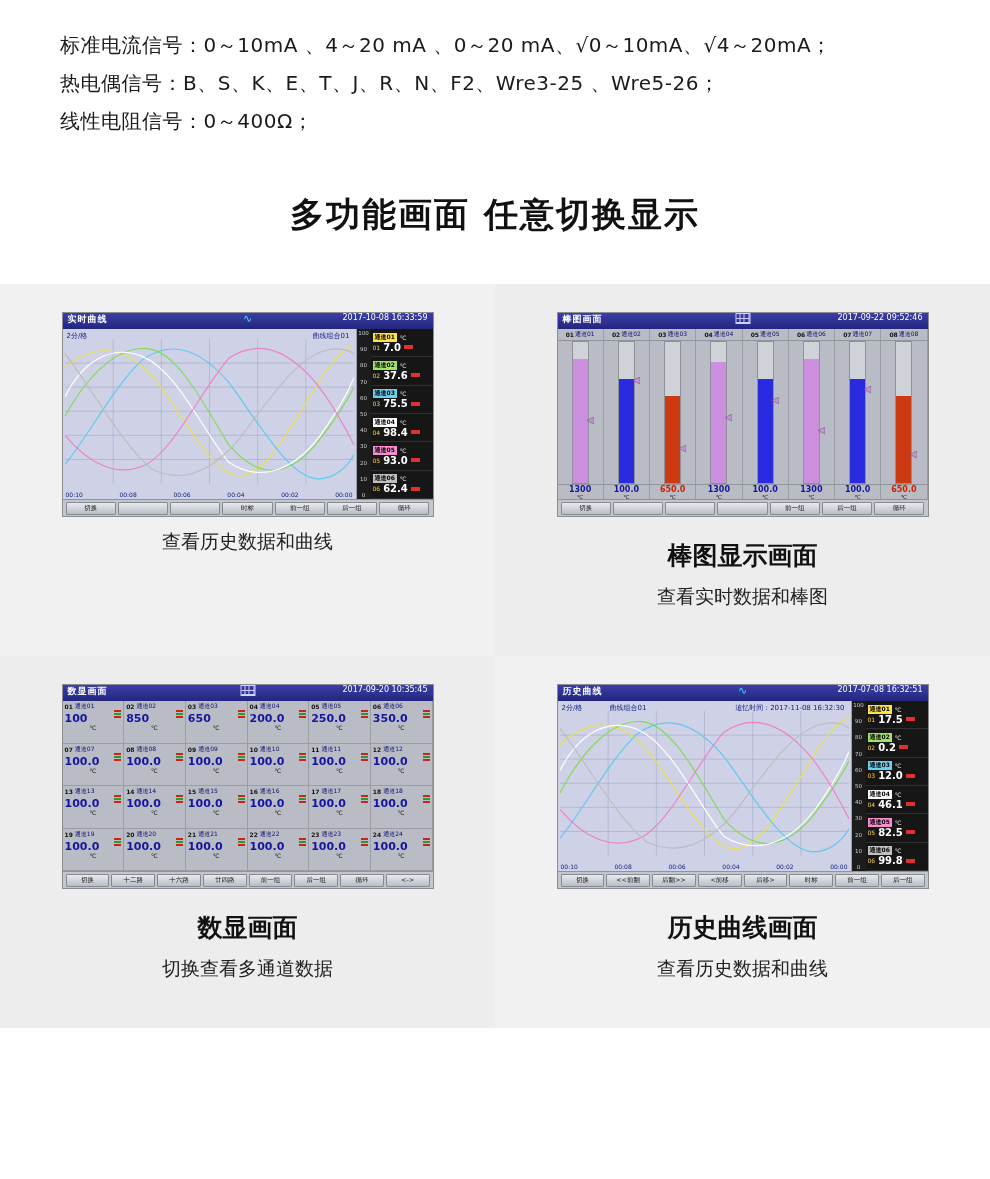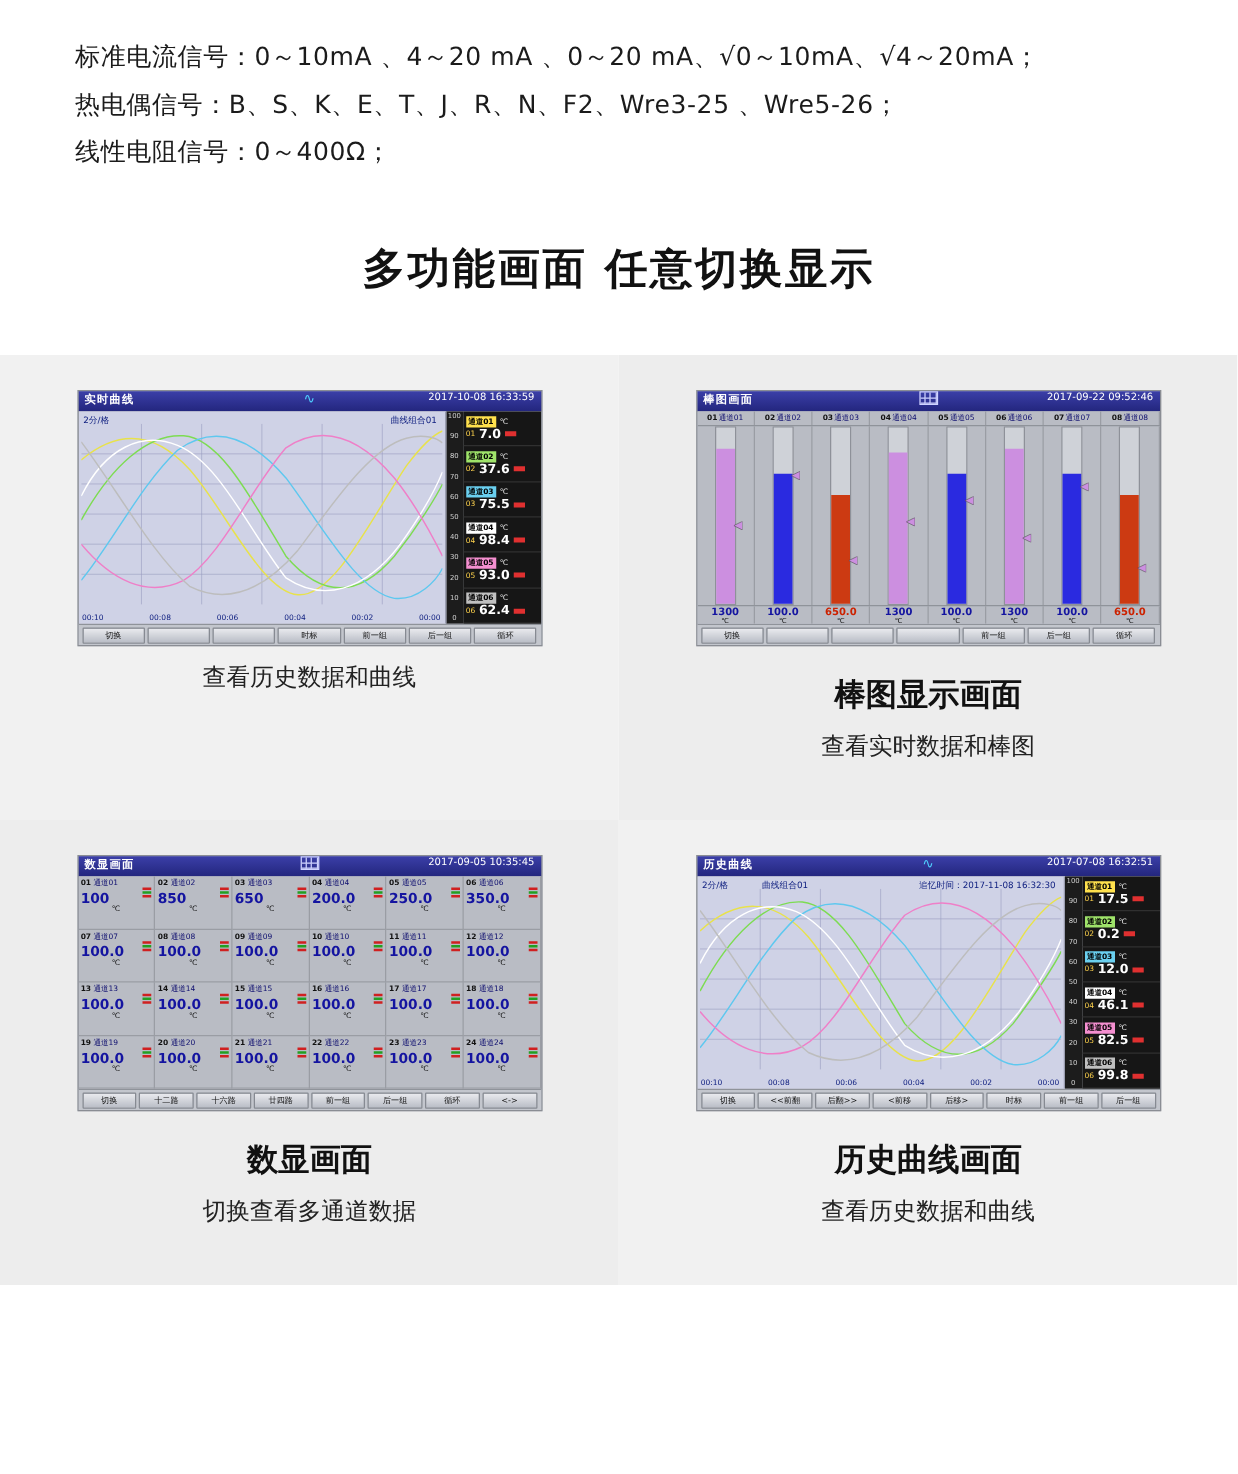--- a/index.html
+++ b/index.html
@@ -537,21 +537,21 @@
         <span class="t-mid">
             <span class="grid-ico">
               <i></i>
               <i></i>
               <i></i>
               <i></i>
               <i></i>
               <i></i>
             </span>
           </span>
-        <span class="t-date">2017-09-05 10:35:45</span>
+        <span class="t-date">2017-09-20 10:35:45</span>
       </div>
       <div class="body">
         <div class="dig-wrap">
           <div class="dig-cell">
               <div class="dig-head">
                 <b>01</b>
                 <span>通道01</span>
               </div>
               <div class="dig-val">100</div>
               <div class="dig-unit">℃</div>

